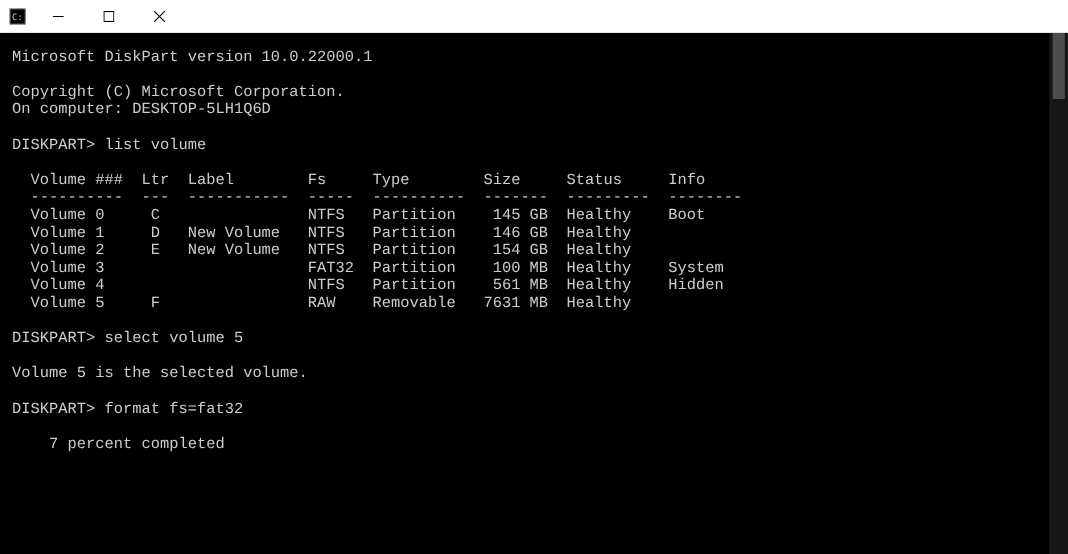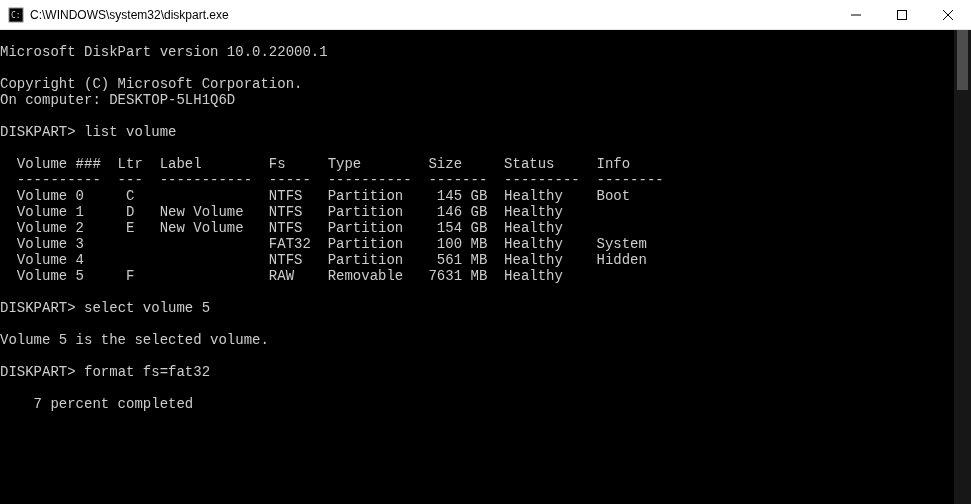--- a/index.html
+++ b/index.html
@@ -54,21 +54,21 @@
     background: #000;
     position: relative;
   }
   .console {
     flex: 1;
     background: #000000;
     color: #cccccc;
     font-family: Consolas, "Courier New", monospace;
     font-size: 14px;
     line-height: 16px;
-    padding: 14px 0 0 0;
+    padding: 14px 0 0 11px;
     white-space: pre;
     overflow: hidden;
   }
   .scrollbar {
     width: 17px;
     background: #171717;
     position: relative;
   }
   .scrollbar .thumb {
     position: absolute;
@@ -84,21 +84,20 @@
 </head>
 <body>
 
 <div class="titlebar">
   <div class="app-icon">
     <svg width="16" height="16" viewBox="0 0 16 16">
       <rect x="1" y="1" width="14" height="14" fill="#000" stroke="#888" stroke-width="1"></rect>
       <text x="3" y="11" font-size="8" fill="#ccc" font-family="monospace">C:</text>
     </svg>
   </div>
-  <div class="title">C:\WINDOWS\system32\diskpart.exe</div>
   <div class="win-controls">
     <div class="win-btn">
       <svg width="10" height="10" viewBox="0 0 10 10">
           <line x1="0" y1="5" x2="10" y2="5" stroke="#000" stroke-width="1"></line>
         </svg>
     </div>
     <div class="win-btn">
       <svg width="10" height="10" viewBox="0 0 10 10">
           <rect x="0.5" y="0.5" width="9" height="9" fill="none" stroke="#000" stroke-width="1"></rect>
         </svg>

